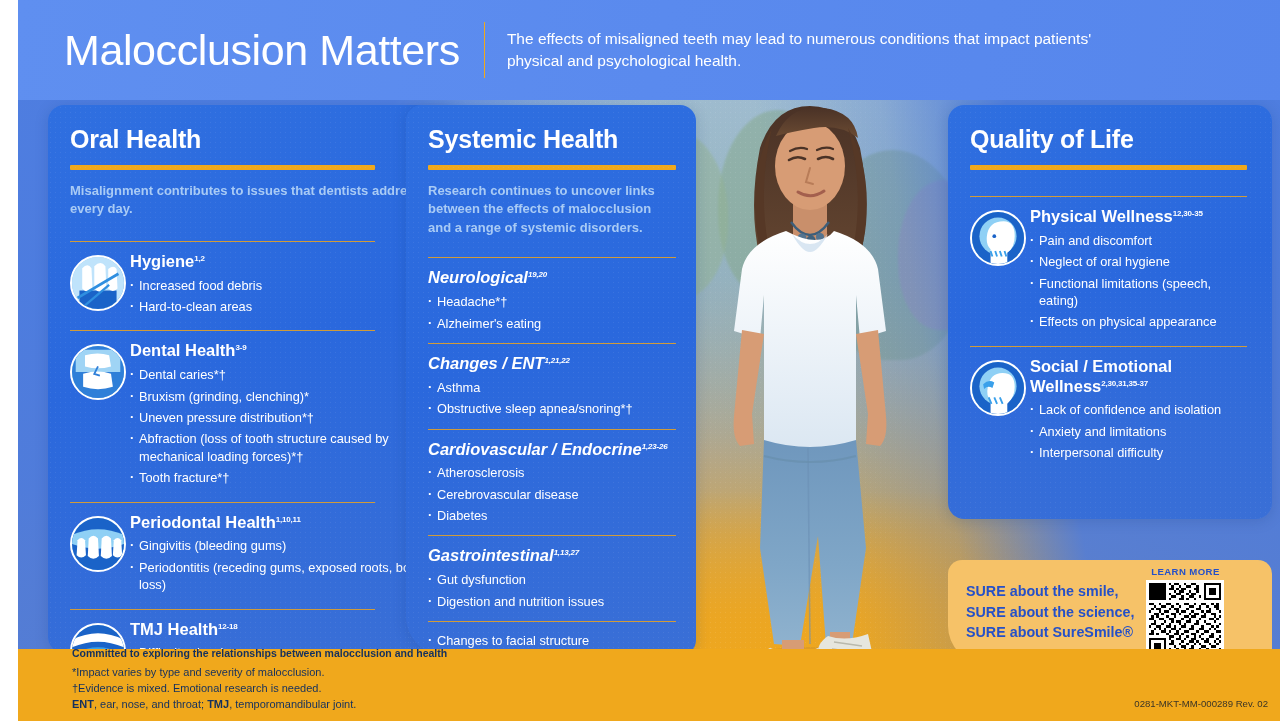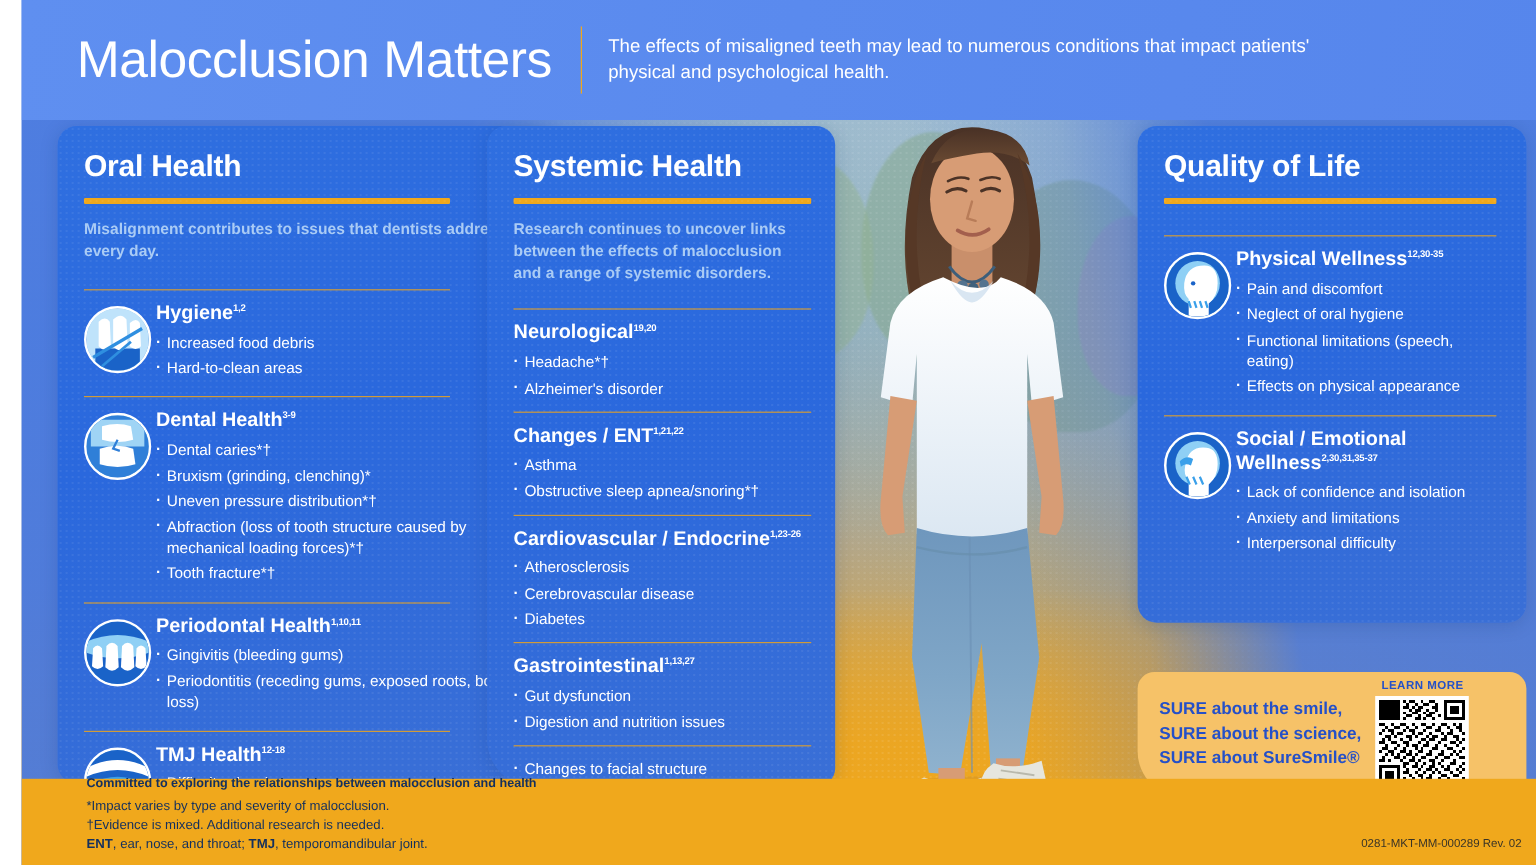--- a/index.html
+++ b/index.html
@@ -113,21 +113,21 @@
   }
   .sec-title sup { font-size: 8px; font-weight: bold; vertical-align: super; letter-spacing: -.2px; }
   .bullets { list-style: none; }
   .bullets li {
     font-size: 12.8px; color: #fff; line-height: 1.36; margin-bottom: 4px;
     padding-left: 9px; position: relative; font-weight: 500;
   }
   .bullets li::before {
     content: "·"; position: absolute; left: 0; top: -1px; font-weight: bold;
   }
-  .no-icon .sec-title { margin-top: 0; }
+  .no-icon .sec-title { margin-top: 0; font-style: italic; }
 
   
   .walker { position: absolute; left: 672px; top: 88px; width: 240px; height: 600px; z-index: 5; }
 
   
   .bottombar {
     position: absolute; left: 0; bottom: 0; width: 1280px; height: 72px;
     background: #f0a81c; z-index: 11;
   }
   .footnotes { position: absolute; left: 54px; bottom: 8px; z-index: 13; }
@@ -352,21 +352,21 @@
     <div class="halftone-p"></div>
     <div class="panel-head">Systemic Health</div>
     <div class="panel-rule"></div>
     <div class="panel-sub">Research continues to uncover links between the effects of malocclusion and a range of systemic disorders.</div>
 
     <div class="sec no-icon" style="margin-top:20px">
       <div class="sec-line"></div>
       <div class="sec-title"><span>Neurological</span><sup>19,20</sup></div>
       <ul class="bullets">
         <li>Headache*†</li>
-        <li>Alzheimer's disorder</li>
+        <li>Alzheimer's eating</li>
       </ul>
     </div>
 
     <div class="sec no-icon">
       <div class="sec-line"></div>
       <div class="sec-title"><span>Changes / ENT</span><sup>1,21,22</sup></div>
       <ul class="bullets">
         <li>Asthma</li>
         <li>Obstructive sleep apnea/snoring*†</li>
       </ul>
@@ -674,18 +674,18 @@
           </g>
         </svg>
       </div>
     </div>
   </div>
 
   <div class="bottombar"></div>
   <div class="footnotes">
     <div class="foot-head">Committed to exploring the relationships between malocclusion and health</div>
     <div class="foot-line">*Impact varies by type and severity of malocclusion.</div>
-    <div class="foot-line">†Evidence is mixed. Additional research is needed.</div>
+    <div class="foot-line">†Evidence is mixed. Emotional research is needed.</div>
     <div class="foot-line"><b>ENT</b><span>, ear, nose, and throat; </span><b>TMJ</b><span>, temporomandibular joint.</span></div>
   </div>
   <div class="doc-id">0281-MKT-MM-000289 Rev. 02</div>
 
 </div>
 
 </body></html>

